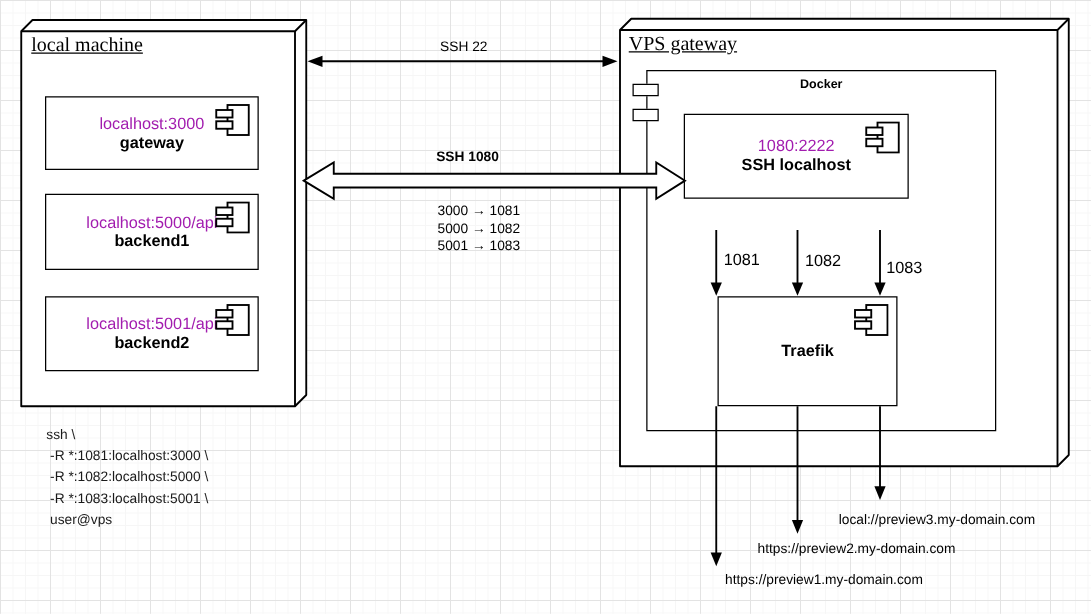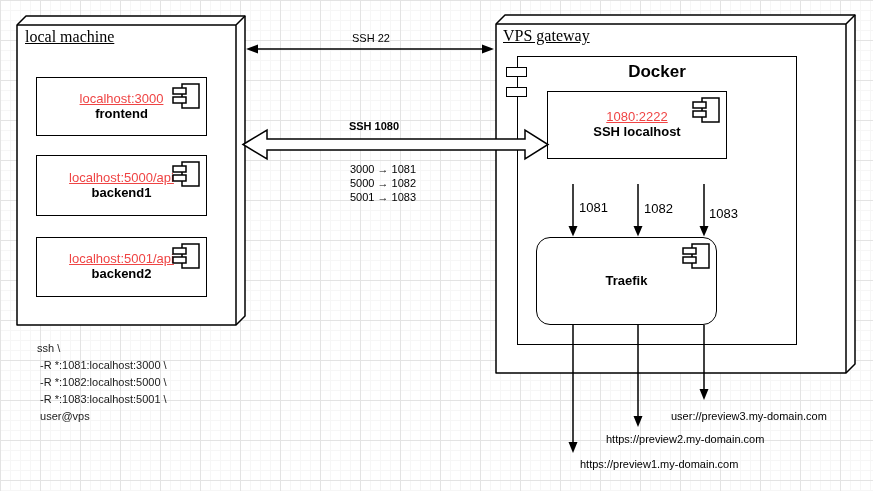--- a/index.html
+++ b/index.html
@@ -15,24 +15,24 @@
     background-size:40px 40px, 40px 40px, 10px 10px, 10px 10px;
   }
   svg.layer { position:absolute; left:0; top:0; z-index:1; }
   svg.arrows { z-index:4; pointer-events:none; }
   .box {
     position:absolute; background:#fff; border:1.5px solid #000;
     box-sizing:border-box; z-index:2;
     display:flex; flex-direction:column; align-items:center; justify-content:center;
     text-align:center; font-size:13px; line-height:1.15;
   }
-  .box .addr { color:#ef4444;text-decoration:underline; }
+  .box .addr { color:#a21caf; }
   .box .bname { font-weight:bold; color:#000; }
   .container-box { justify-content:flex-start; }
-  .container-title { font-weight:bold; font-size:17px; margin-top:5px; }
+  .container-title { font-weight:bold; font-size:10px; margin-top:5px; }
   .cmp-icon { position:absolute; top:5px; right:6px; }
   .docker-tab {
     position:absolute; width:21px; height:10px; background:#fff;
     border:1.5px solid #000; box-sizing:border-box; z-index:3;
   }
   .cube-title {
     position:absolute; z-index:5; font-family:"Liberation Serif", serif;
     font-size:16px; text-decoration:underline; white-space:nowrap;
   }
   .label { position:absolute; z-index:5; font-size:11px; white-space:nowrap; }
@@ -54,21 +54,21 @@
     <path d="M505,15 H855 V364 L846,373 H496 V24 Z" fill="#ffffff" stroke="#000" stroke-width="1.5" stroke-linejoin="round"></path>
     <path d="M496,24 H846 M846,24 V373 M846,24 L855,15" fill="none" stroke="#000" stroke-width="1.5"></path>
   </g>
 </svg>
 
 <div class="cube-title" style="left:25px; top:28px;">local machine</div>
 <div class="cube-title" style="left:503px; top:27px;">VPS gateway</div>
 
 <div class="box" style="left:36px; top:77px; width:171px; height:59px;">
   <div class="addr">localhost:3000</div>
-  <div class="bname">frontend</div>
+  <div class="bname">gateway</div>
   <svg class="cmp-icon" width="28" height="26" viewBox="0 0 28 26">
     <rect x="10" y="1" width="17" height="24" fill="#fff" stroke="#000" stroke-width="1.5"></rect>
     <rect x="1" y="5" width="13" height="6" fill="#fff" stroke="#000" stroke-width="1.5"></rect>
     <rect x="1" y="14" width="13" height="6" fill="#fff" stroke="#000" stroke-width="1.5"></rect>
   </svg>
 </div>
 <div class="box" style="left:36px; top:155px; width:171px; height:61px;">
   <div class="addr">localhost:5000/api</div>
   <div class="bname">backend1</div>
   <svg class="cmp-icon" width="28" height="26" viewBox="0 0 28 26">
@@ -96,21 +96,21 @@
 <div class="box" style="left:547px; top:91px; width:180px; height:68px;">
   <div class="addr">1080:2222</div>
   <div class="bname">SSH localhost</div>
   <svg class="cmp-icon" width="28" height="26" viewBox="0 0 28 26">
     <rect x="10" y="1" width="17" height="24" fill="#fff" stroke="#000" stroke-width="1.5"></rect>
     <rect x="1" y="5" width="13" height="6" fill="#fff" stroke="#000" stroke-width="1.5"></rect>
     <rect x="1" y="14" width="13" height="6" fill="#fff" stroke="#000" stroke-width="1.5"></rect>
   </svg>
 </div>
 
-<div class="box" style="left:536px; top:237px; width:181px; height:88px;border-radius:14px;">
+<div class="box" style="left:574px; top:237px; width:144px; height:88px;">
   <div class="bname">Traefik</div>
   <svg class="cmp-icon" width="28" height="26" viewBox="0 0 28 26">
     <rect x="10" y="1" width="17" height="24" fill="#fff" stroke="#000" stroke-width="1.5"></rect>
     <rect x="1" y="5" width="13" height="6" fill="#fff" stroke="#000" stroke-width="1.5"></rect>
     <rect x="1" y="14" width="13" height="6" fill="#fff" stroke="#000" stroke-width="1.5"></rect>
   </svg>
 </div>
 
 <svg class="layer arrows" width="873" height="491">
   <g stroke="#000" fill="#000">
@@ -148,13 +148,13 @@
 <div class="label port-label" style="left:709px; top:206px;">1083</div>
 
 <div class="label pre ssh-cmd" style="left:37px; top:340px;">ssh \
  -R *:1081:localhost:3000 \
  -R *:1082:localhost:5000 \
  -R *:1083:localhost:5001 \
  user@vps</div>
 
 <div class="label" style="left:536px; top:458px;padding-left:44px;">https://preview1.my-domain.com</div>
 <div class="label" style="left:606px; top:433px;">https://preview2.my-domain.com</div>
-<div class="label" style="left:671px; top:410px;">user://preview3.my-domain.com</div>
+<div class="label" style="left:671px; top:410px;">local://preview3.my-domain.com</div>
 
 </body></html>

